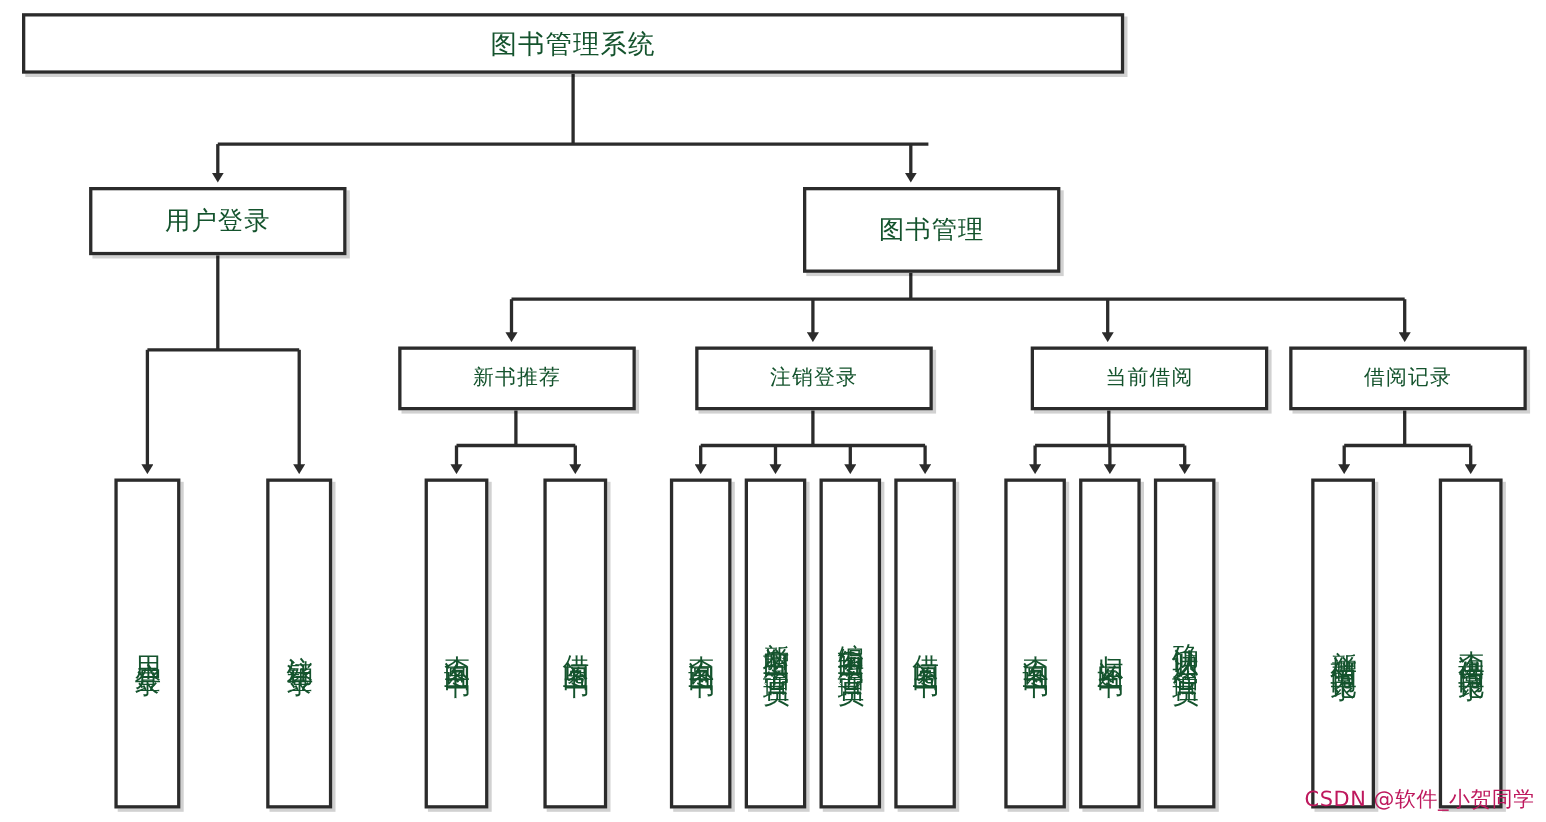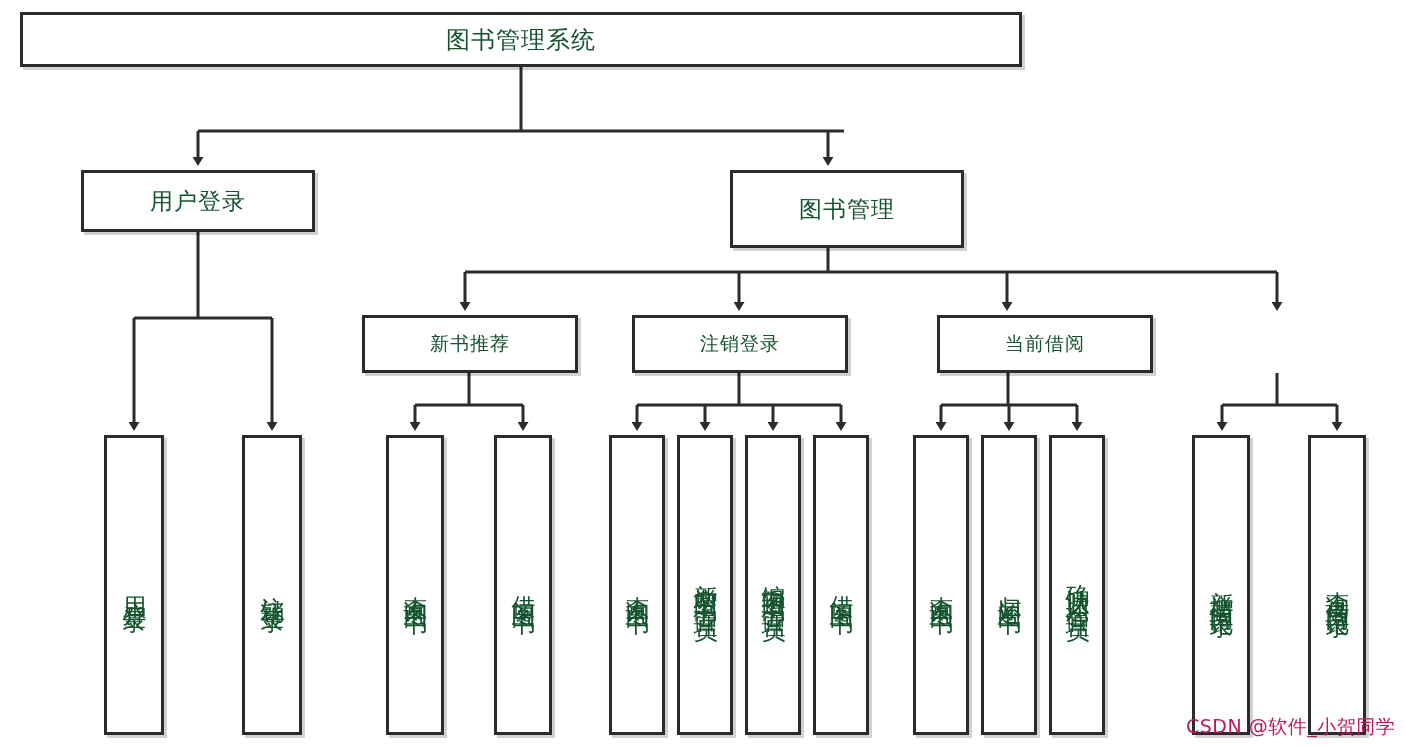--- a/index.html
+++ b/index.html
@@ -141,20 +141,23 @@
 
   <div class="node level3" style="left:362px; top:315px; width:216px; height:58px;">
     <span class="label">新书推荐</span>
   </div>
   <div class="node level3" style="left:632px; top:315px; width:216px; height:58px;">
     <span class="label">注销登录</span>
   </div>
   <div class="node level3" style="left:902px; top:315px; width:216px; height:58px;margin-left:35px;">
     <span class="label">当前借阅</span>
   </div>
+  <div class="node level3" style="left:1172px; top:315px; width:216px; height:58px;">
+    <span class="label">借阅记录</span>
+  </div>
 
   <div class="node leaf" style="left:104px; top:435px; width:60px; height:300px;">
     <span class="label">用户登录</span>
   </div>
   <div class="node leaf" style="left:242px; top:435px; width:60px; height:300px;">
     <span class="label">注销登录</span>
   </div>
 
   <div class="node leaf" style="left:386px; top:435px; width:58px; height:300px;">
     <span class="label">查询图书</span>

